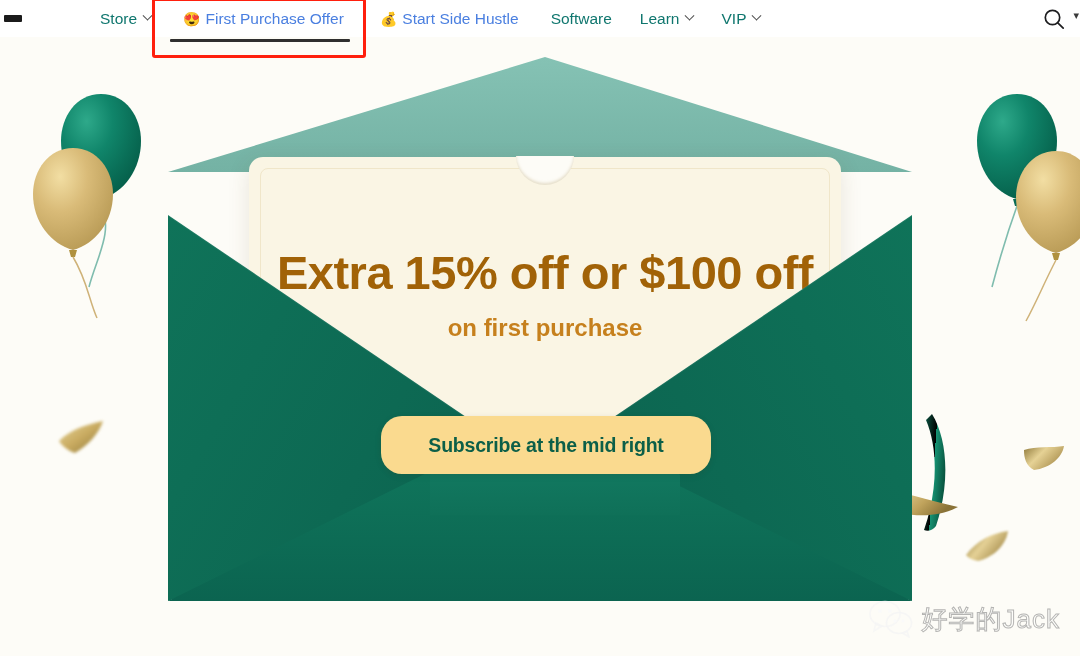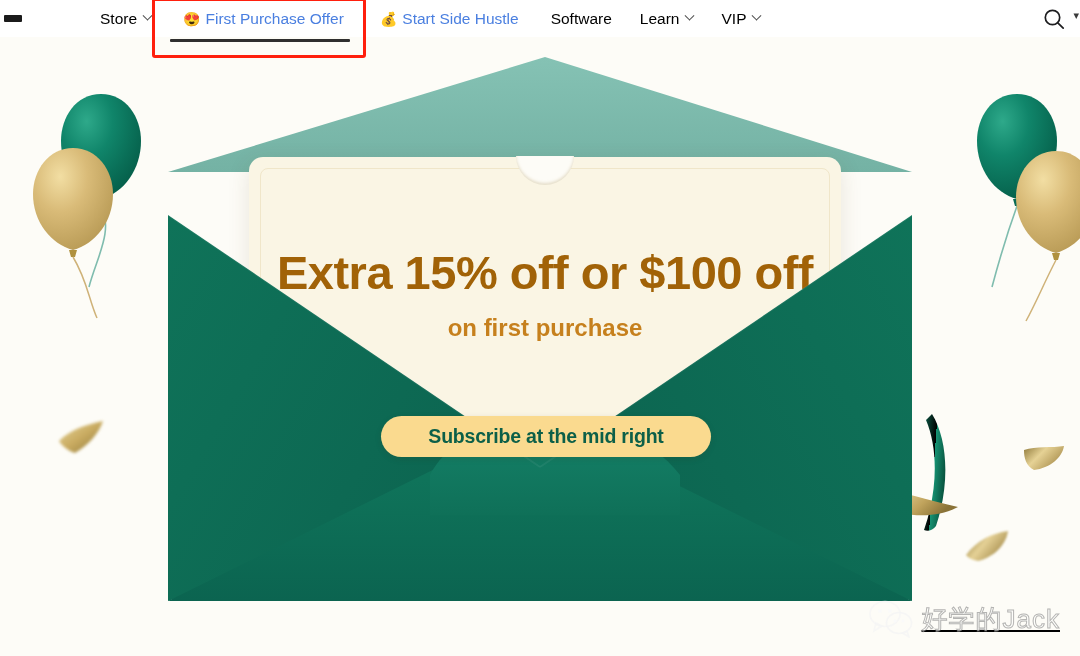--- a/index.html
+++ b/index.html
@@ -21,21 +21,21 @@
     position: absolute; left: 4px; top: 15px;
     width: 18px; height: 7px; background: #1b1b1b; border-radius: 1px;
   }
   #nav-items {
     position: absolute; left: 86px; top: 0; height: 37px;
     display: flex; align-items: center; gap: 0;
   }
   .nav-item {
     display: flex; align-items: center; gap: 5px;
     height: 37px; padding: 0 14px;
-    font-size: 15.5px; color: #000000; white-space: nowrap;
+    font-size: 15.5px; color: #0f766e; white-space: nowrap;
     cursor: pointer;
   }
   .nav-item.highlight { color: #4a7fe0; padding: 0 18px; }
   .nav-emoji { font-size: 14px; line-height: 1; }
   .chev {
     display: inline-block; width: 7px; height: 7px;
     border-right: 1.4px solid #4a4a4a; border-bottom: 1.4px solid #4a4a4a;
     transform: rotate(45deg) translate(-2px, -2px);
     margin-left: 2px;
   }
@@ -102,39 +102,38 @@
     color: #c6801d;
   }
 
   
   #env-body {
     position: absolute; left: 168px; top: 178px; width: 744px; height: 386px;
     z-index: 16;
   }
   #btn {
     position: absolute; left: 381px; top: 379px;
-    width: 330px; height: 41px;
+    width: 330px; height: 58px;
     background: #fada8f;
     border-radius: 21px;
     display: flex; align-items: center; justify-content: center;
     font-size: 19.5px; font-weight: 700; color: #0c5f48;
     letter-spacing: -0.2px;
     z-index: 30; cursor: pointer;
     box-shadow: 0 2px 6px rgba(60,50,20,0.13);
   }
 
   
   .deco { position: absolute; z-index: 8; }
 
   
   #watermark {
     position: absolute; right: 20px; bottom: 18px;
     display: flex; align-items: center; gap: 9px;
     z-index: 50;
-    text-decoration: underline;
   }
   #wm-text {
     font-size: 26px;
     color: rgba(255,255,255,0.55);
     -webkit-text-stroke: 1px rgba(120,120,120,0.55);
     letter-spacing: 1px;
   }
 </style>
 </head>
 <body>

